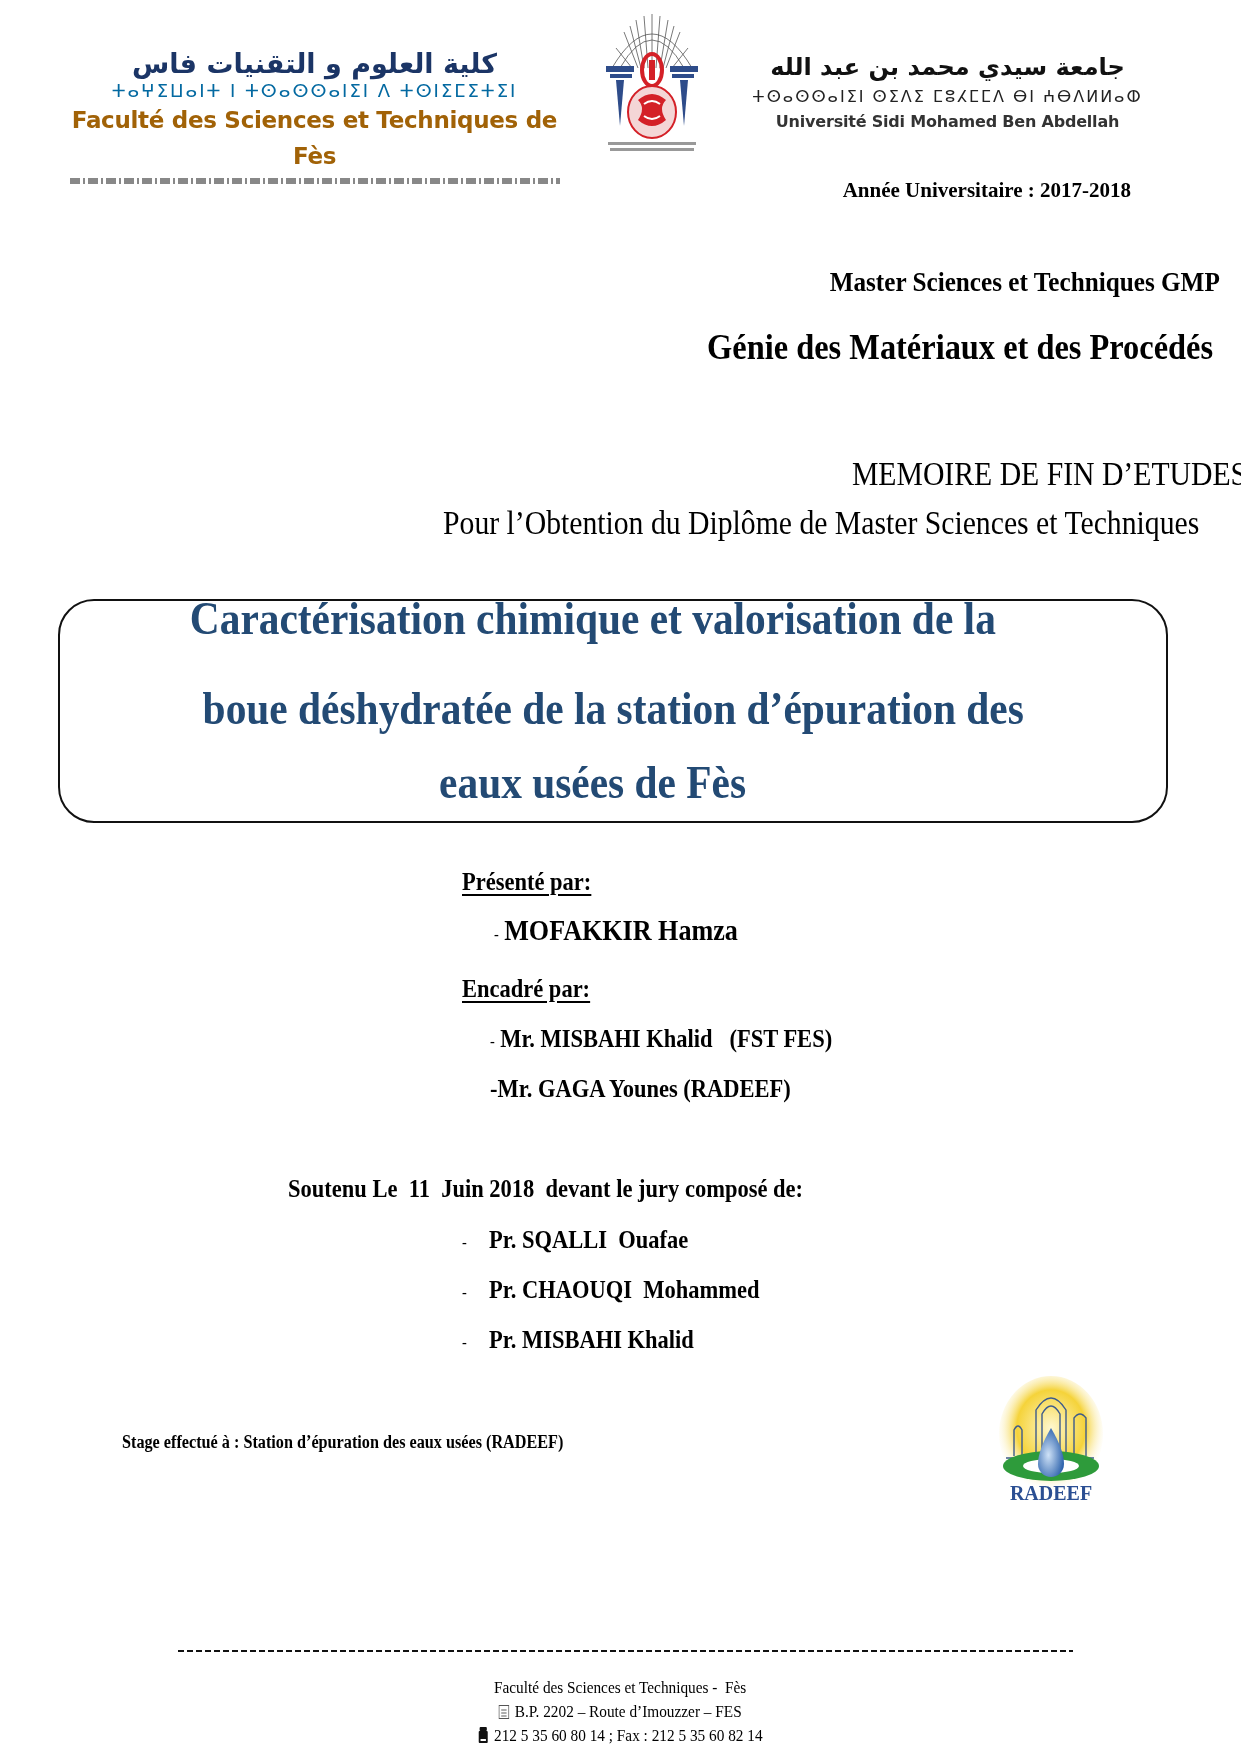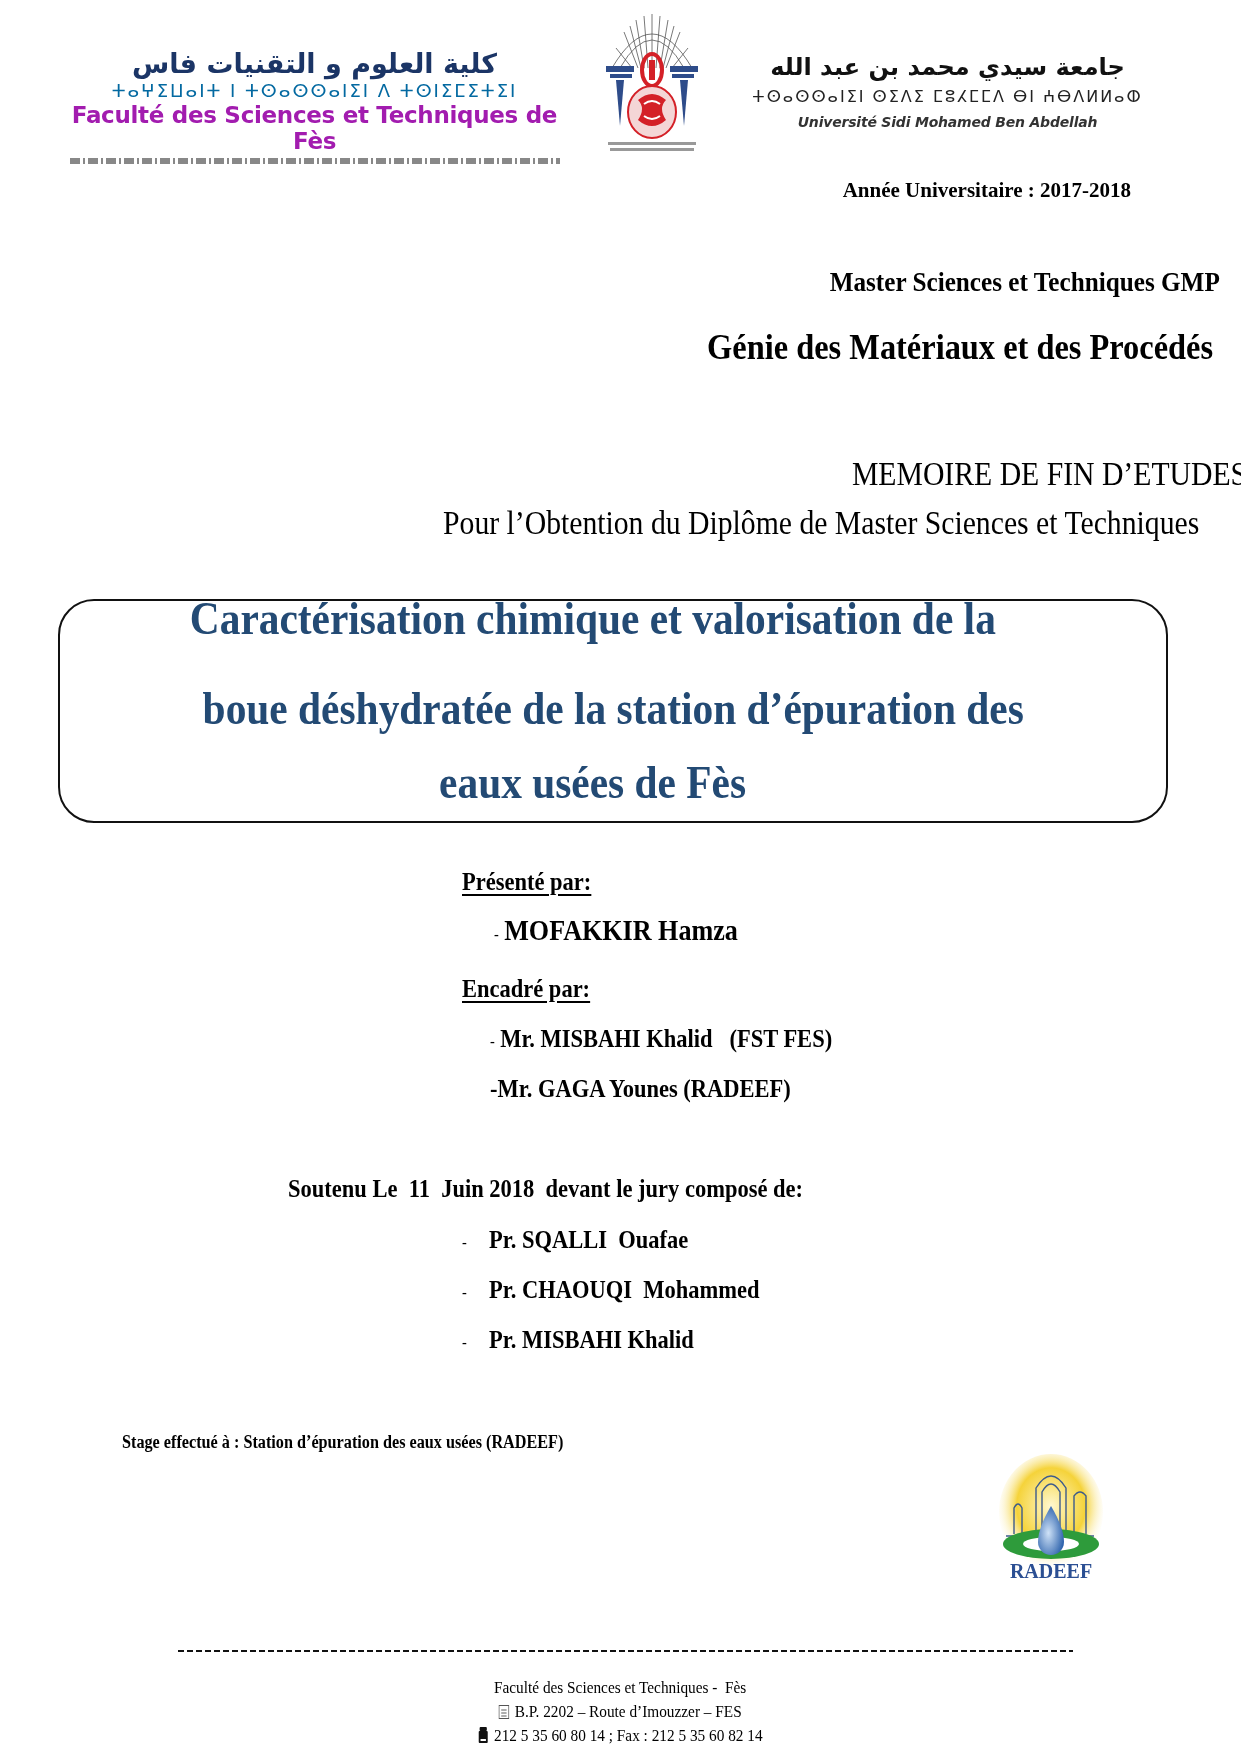--- a/index.html
+++ b/index.html
@@ -5,30 +5,30 @@
   html, body { margin: 0; padding: 0; background: #ffffff; }
   body { width: 1241px; height: 1754px; position: relative; overflow: hidden;
          font-family: "Liberation Serif", "DejaVu Serif", serif; color: #000; }
   .abs { position: absolute; }
   .cond { display: inline-block; transform-origin: left center; white-space: nowrap; }
 
   
   .logo-left { left: 62px; top: 48px; width: 505px; text-align: center; color: #1f3a6b; }
   .logo-left .ar { font-family: "DejaVu Sans", sans-serif; font-weight: bold; font-size: 27px; line-height: 32px; color: #1b3566; }
   .logo-left .tif { font-family: "DejaVu Sans", sans-serif; font-size: 18px; letter-spacing: 2px; line-height: 22px; color: #0369a1; }
-  .logo-left .fr { font-family: "DejaVu Sans", sans-serif; font-weight: bold; font-size: 23px; line-height: 26px; color: #a21caf; letter-spacing: -0.3px; }
+  .logo-left .fr { font-family: "DejaVu Sans", sans-serif; font-weight: bold; font-size: 23px; line-height: 36px; color: #a16207; letter-spacing: -0.3px; }
   .logo-left .rule { margin: 4px auto 0; width: 490px; height: 6px;
       background: repeating-linear-gradient(90deg, #555 0 10px, transparent 10px 13px, #555 13px 15px, transparent 15px 18px); opacity: .7; }
 
   .emblem { left: 600px; top: 8px; width: 104px; height: 152px; }
 
   .logo-right { left: 735px; top: 52px; width: 425px; text-align: center; }
   .logo-right .ar { font-family: "DejaVu Sans", sans-serif; font-weight: bold; font-size: 24px; line-height: 30px; color: #111; }
   .logo-right .tif { font-family: "DejaVu Sans", sans-serif; font-size: 16px; letter-spacing: 2px; line-height: 22px; color: #222; margin-top: 4px; }
-  .logo-right .fr { font-family: "DejaVu Sans", sans-serif; font-weight: bold; font-size: 14px; line-height: 28px; color: #333; letter-spacing: -0.2px; font-style: italic; }
+  .logo-right .fr { font-family: "DejaVu Sans", sans-serif; font-weight: bold; font-size: 16px; line-height: 28px; color: #333; letter-spacing: -0.2px; }
 
   .year { right: 110px; top: 178px; font-weight: bold; font-size: 21px; }
 
   .center-line { left: 0; width: 1241px; text-align: right; }
   .master { top: 266px; font-weight: bold; font-size: 28px; }
   .genie { top: 326px; font-weight: bold; font-size: 36px; }
   .memoire { top: 456px; font-size: 33px; padding-left: 28px; }
   .pour { top: 505px; font-size: 33px; }
 
   .title-box { left: 58px; top: 599px; width: 1110px; height: 224px; border: 2px solid #111;
@@ -45,21 +45,21 @@
   .student .dash, .sup .dash { font-size: 16px; font-weight: normal; margin-right: 6px; }
   .encadre { left: 462px; top: 975px; }
   .sup1 { left: 490px; top: 1025px; }
   .sup2 { left: 490px; top: 1075px; }
   .soutenu { left: 288px; top: 1175px; }
   .jury { left: 462px; font-weight: bold; font-size: 25px; }
   .jury .bullet { display: inline-block; width: 30px; font-size: 16px; font-weight: normal; }
   .j1 { top: 1226px; } .j2 { top: 1276px; } .j3 { top: 1326px; }
   .stage { left: 122px; top: 1432px; font-weight: bold; font-size: 18px; }
 
-  .radeef { left: 990px; top: 1450px; width: 122px; height: 140px; }
+  .radeef { left: 990px; top: 1372px; width: 122px; height: 140px; }
 
   .footer-rule { left: 178px; top: 1650px; width: 895px; height: 2px;
       background: repeating-linear-gradient(90deg, #111 0 6px, transparent 6px 9px); }
   .footer { left: 0; width: 1241px; text-align: center; font-size: 17px; line-height: 24px; }
   .f1 { top: 1676px; } .f2 { top: 1700px; } .f3 { top: 1724px; }
   .ico { display: inline-block; vertical-align: -2px; margin-right: 6px; }
 </style>
 </head>
 <body>
 

